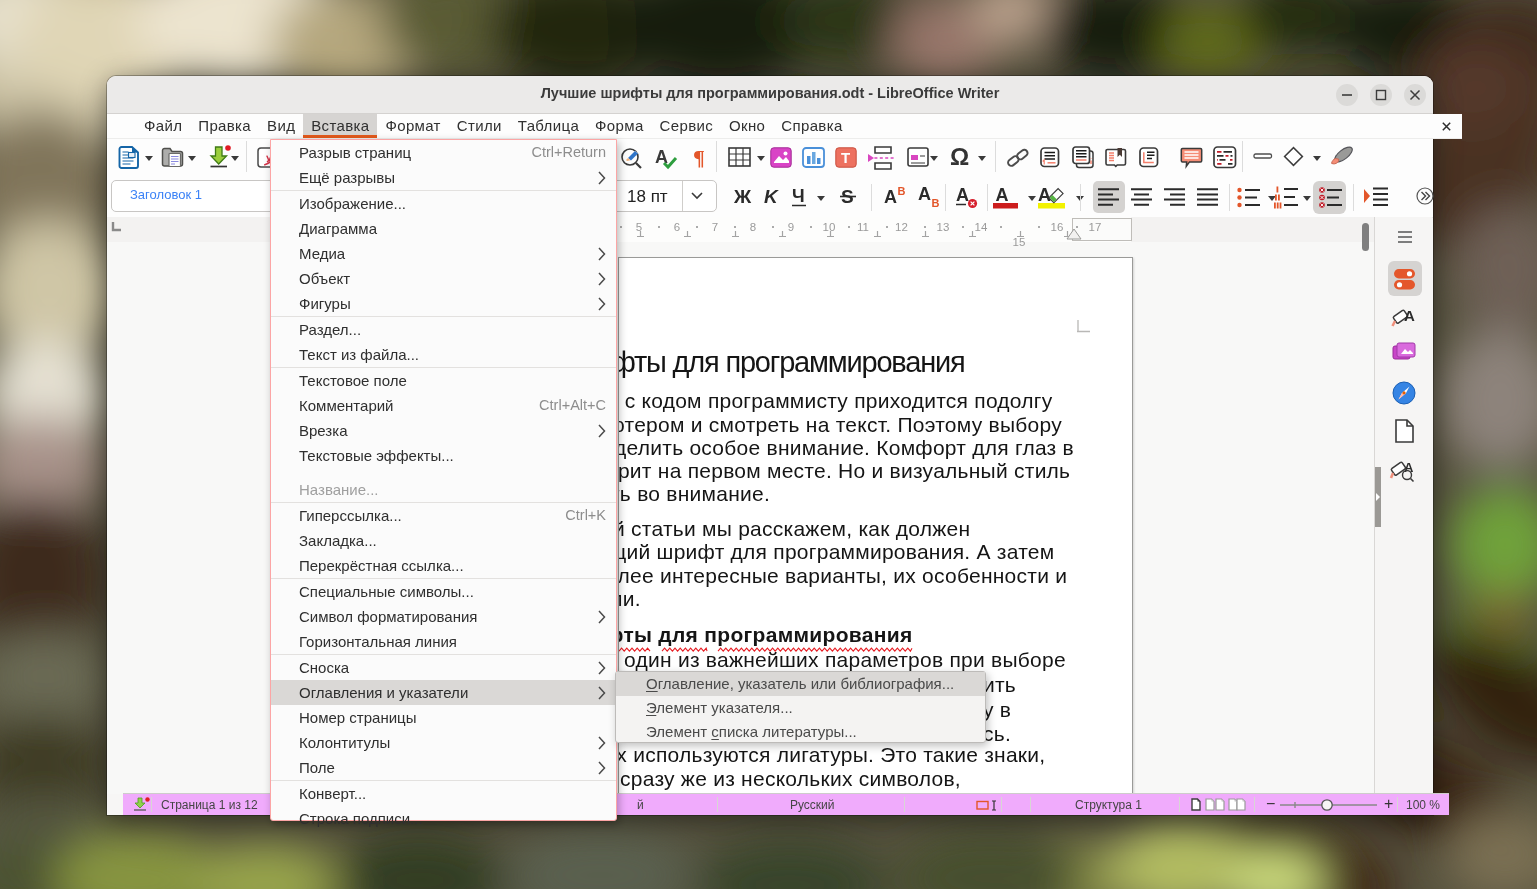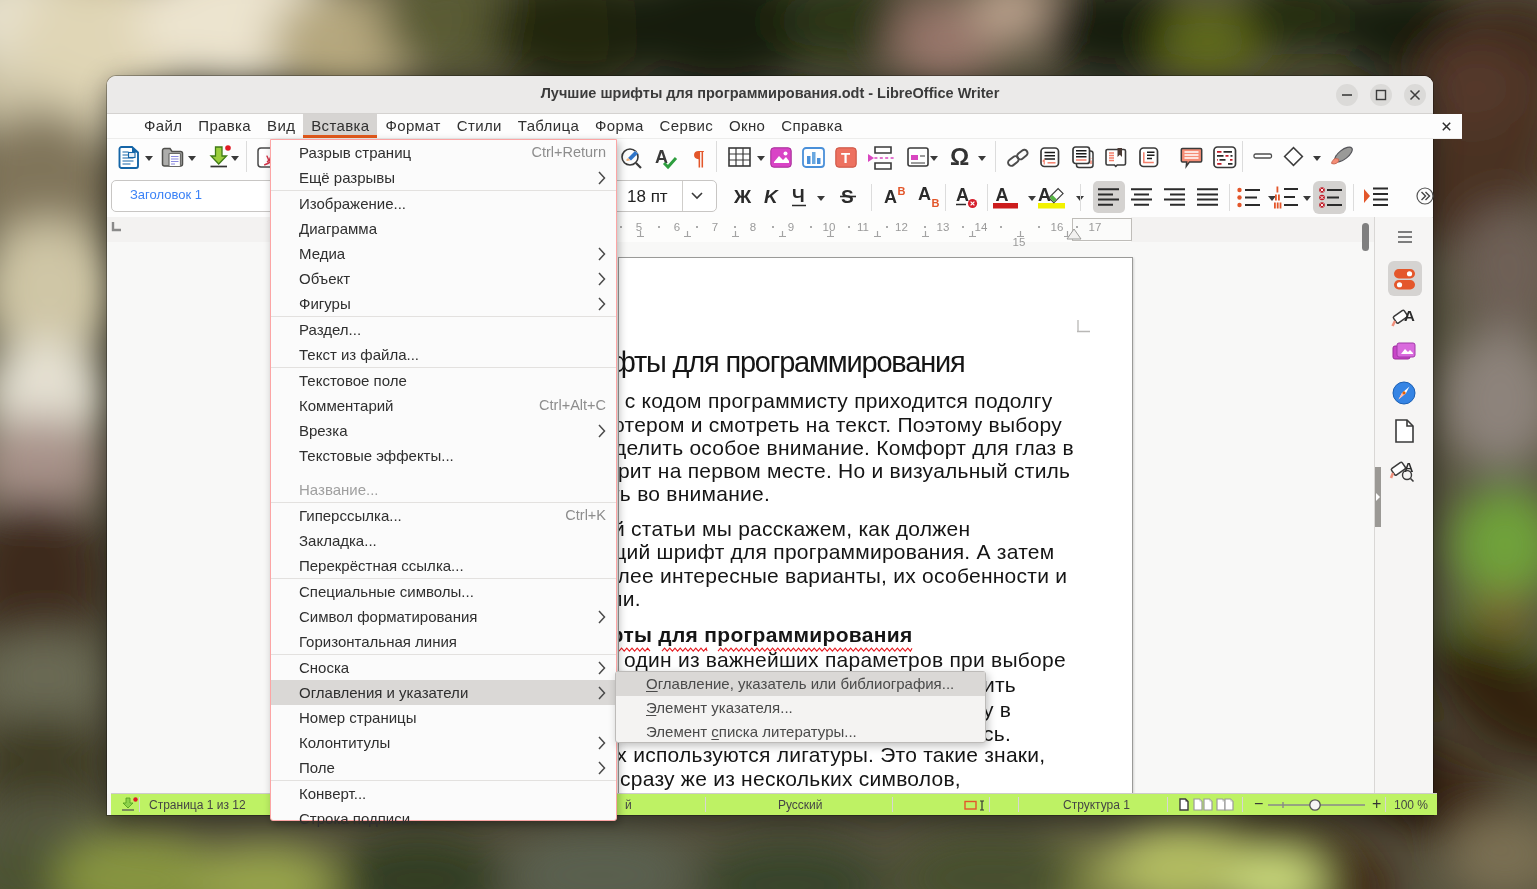--- a/index.html
+++ b/index.html
@@ -26,21 +26,21 @@
 #docarea{position:absolute;left:0;top:141px;width:1267px;height:577px;background:#f8f8f7;overflow:hidden;}
 #ruler{position:absolute;left:0;top:0;width:100%;height:25px;background:#f3f2f1;}
 #page{position:absolute;left:511px;top:40px;width:513px;height:600px;background:#fff;border:1px solid #9a9a98;box-shadow:1px 1px 2px rgba(0,0,0,.15);overflow:hidden;}
 
 #vscroll{position:absolute;left:1255px;top:6px;width:7px;height:28px;background:#7f7f7f;border-radius:4px;}
 
 #rail{position:absolute;left:1267px;top:141px;width:58px;height:577px;background:#f6f5f4;border-left:1px solid #d9d7d5;box-sizing:border-box;}
 .rico{position:absolute;left:0;width:59px;text-align:center;}
 #grip{position:absolute;left:1268px;top:391px;width:6px;height:60px;background:#9b9995;}
 
-#status{position:absolute;left:4px;top:717px;width:100%;height:21px;background:#bef264;border-top:1px solid #cecccb;font-size:12px;color:#454545;}
+#status{position:absolute;left:16px;top:717px;width:100%;height:21px;background:#f0abfc;border-top:1px solid #cecccb;font-size:12px;color:#454545;}
 .ssep{position:absolute;top:3px;width:1px;height:15px;background:#d8d6d4;}
 
 #menu{position:absolute;left:270px;top:139px;width:347px;height:682px;background:#fbfbfb;border:1px solid #fca5a5;border-radius:0 0 3px 3px;box-shadow:2px 3px 8px rgba(0,0,0,.28);box-sizing:border-box;z-index:50;}
 .mrow{position:relative;height:25px;line-height:25px;font-size:15px;color:#2f2f2f;white-space:nowrap;}
 .mrow .lbl{position:absolute;left:28px;top:0;}
 .mrow .sc{position:absolute;right:10px;top:0;color:#8d8d8d;font-size:14.5px;}
 .mrow .ar{position:absolute;right:10px;top:5.5px;width:8px;height:14px;}
 .mrow.hl{background:#dad8d6;}
 .mrow.dis{color:#9f9f9f;margin-top:9px;}
 .msep{height:1px;background:#e3e1df;margin:0 0;}

